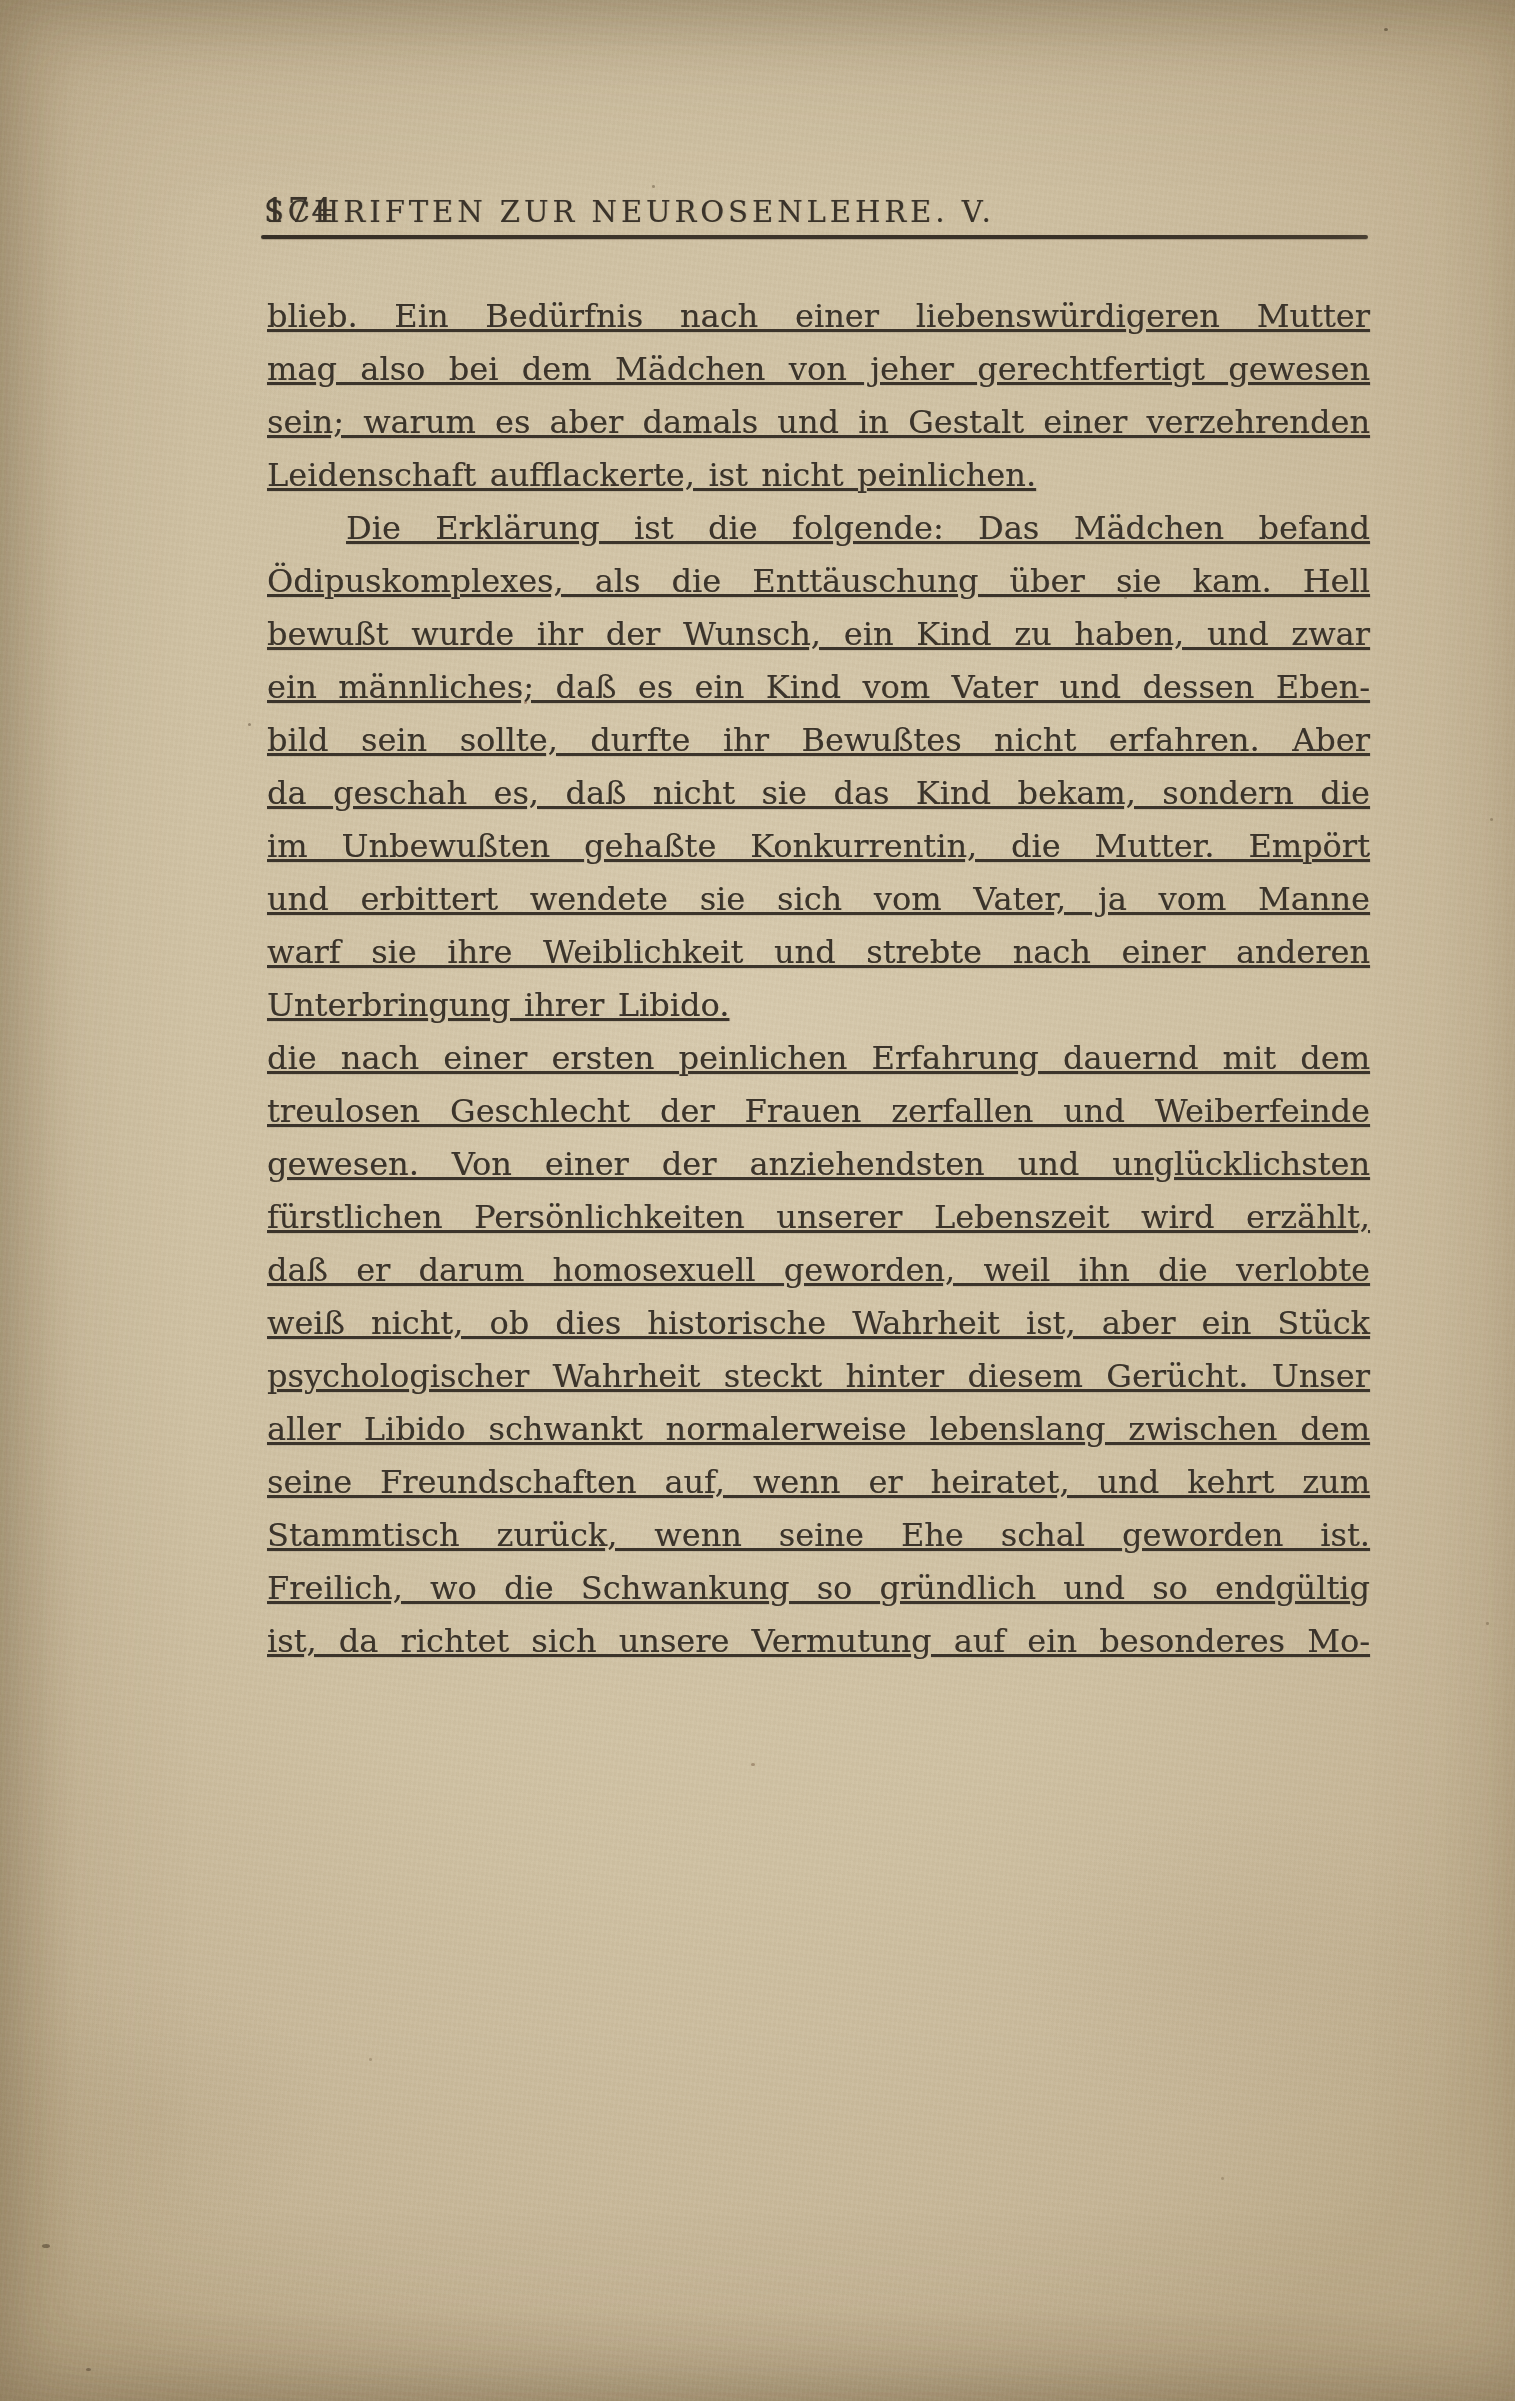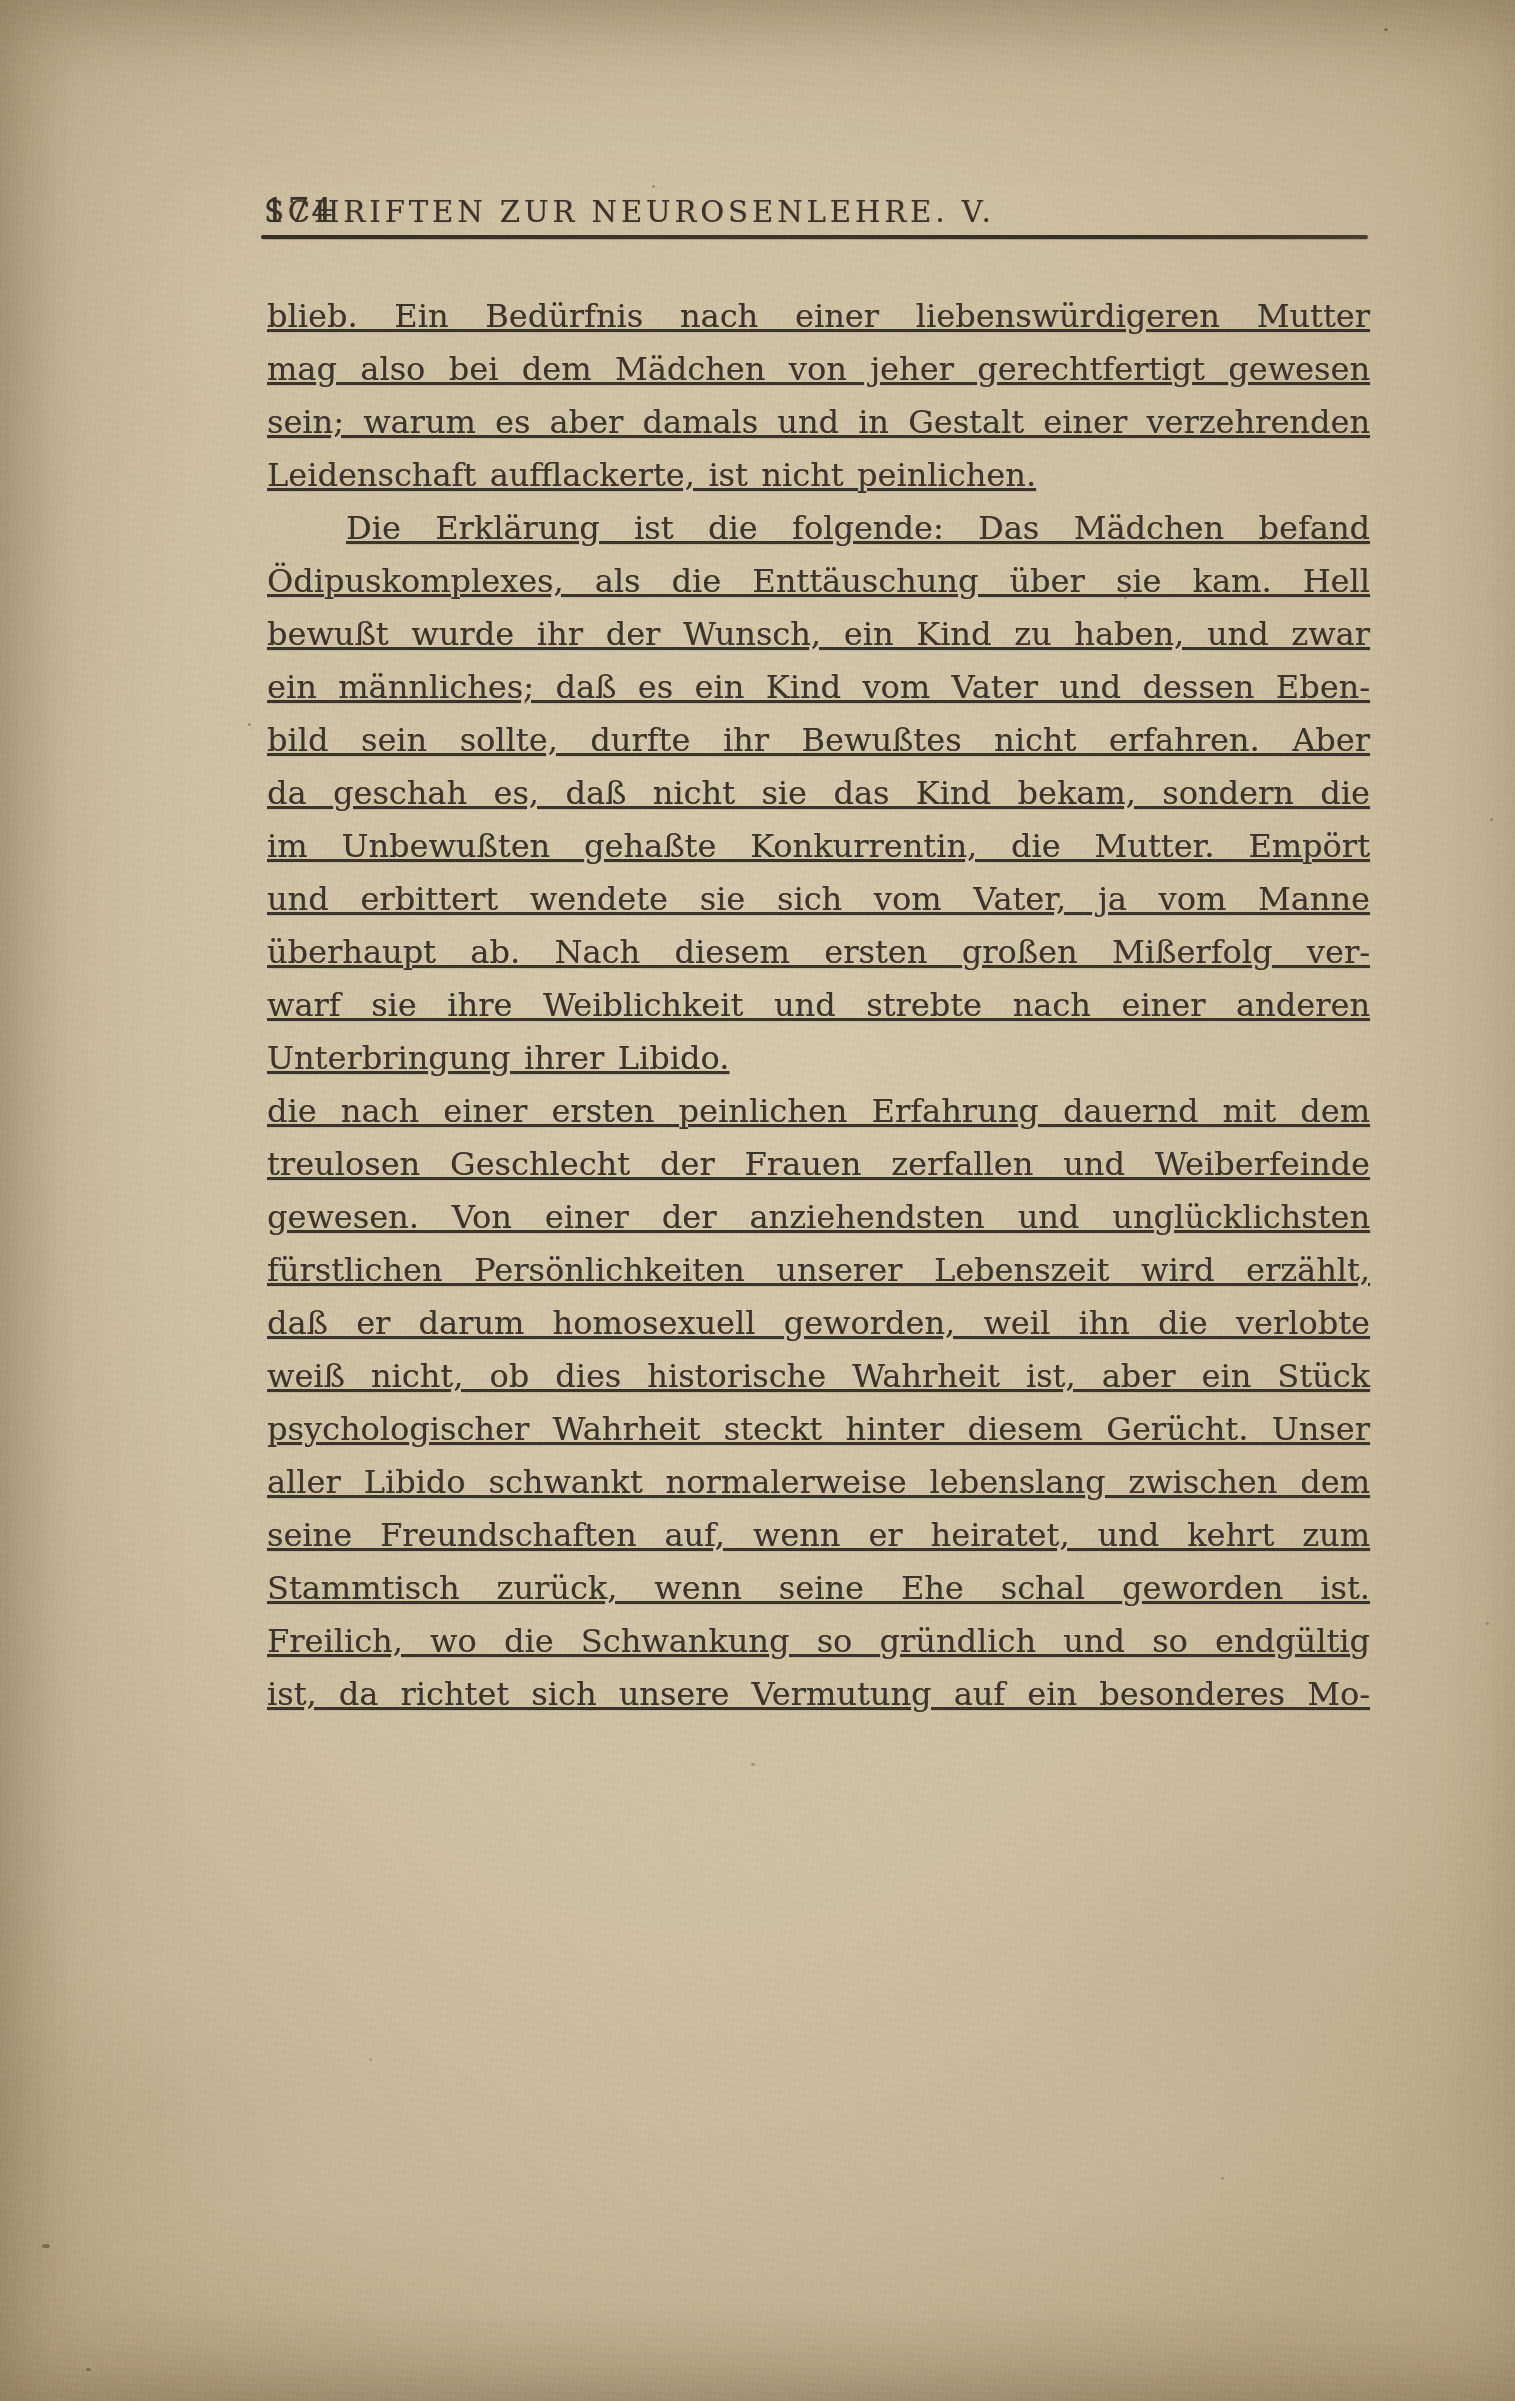--- a/index.html
+++ b/index.html
@@ -87,21 +87,20 @@
       </div>
       <div>
         <div class="line indent">Die Erklärung ist die folgende: Das Mädchen befand</div>
         <div class="line">Ödipuskomplexes, als die Enttäuschung über sie kam. Hell</div>
         <div class="line">bewußt wurde ihr der Wunsch, ein Kind zu haben, und zwar</div>
         <div class="line">ein männliches; daß es ein Kind vom Vater und dessen Eben-</div>
         <div class="line">bild sein sollte, durfte ihr Bewußtes nicht erfahren. Aber</div>
         <div class="line">da geschah es, daß nicht sie das Kind bekam, sondern die</div>
         <div class="line">im Unbewußten gehaßte Konkurrentin, die Mutter. Empört</div>
         <div class="line">und erbittert wendete sie sich vom Vater, ja vom Manne</div>
-        <div class="line">überhaupt ab. Nach diesem ersten großen Mißerfolg ver-</div>
         <div class="line">warf sie ihre Weiblichkeit und strebte nach einer anderen</div>
         <div class="line no-stretch">Unterbringung ihrer Libido.</div>
       </div>
       <div>
         <div class="line">die nach einer ersten peinlichen Erfahrung dauernd mit dem</div>
         <div class="line">treulosen Geschlecht der Frauen zerfallen und Weiberfeinde</div>
         <div class="line">gewesen. Von einer der anziehendsten und unglücklichsten</div>
         <div class="line">fürstlichen Persönlichkeiten unserer Lebenszeit wird erzählt,</div>
         <div class="line">daß er darum homosexuell geworden, weil ihn die verlobte</div>
         <div class="line">weiß nicht, ob dies historische Wahrheit ist, aber ein Stück</div>

